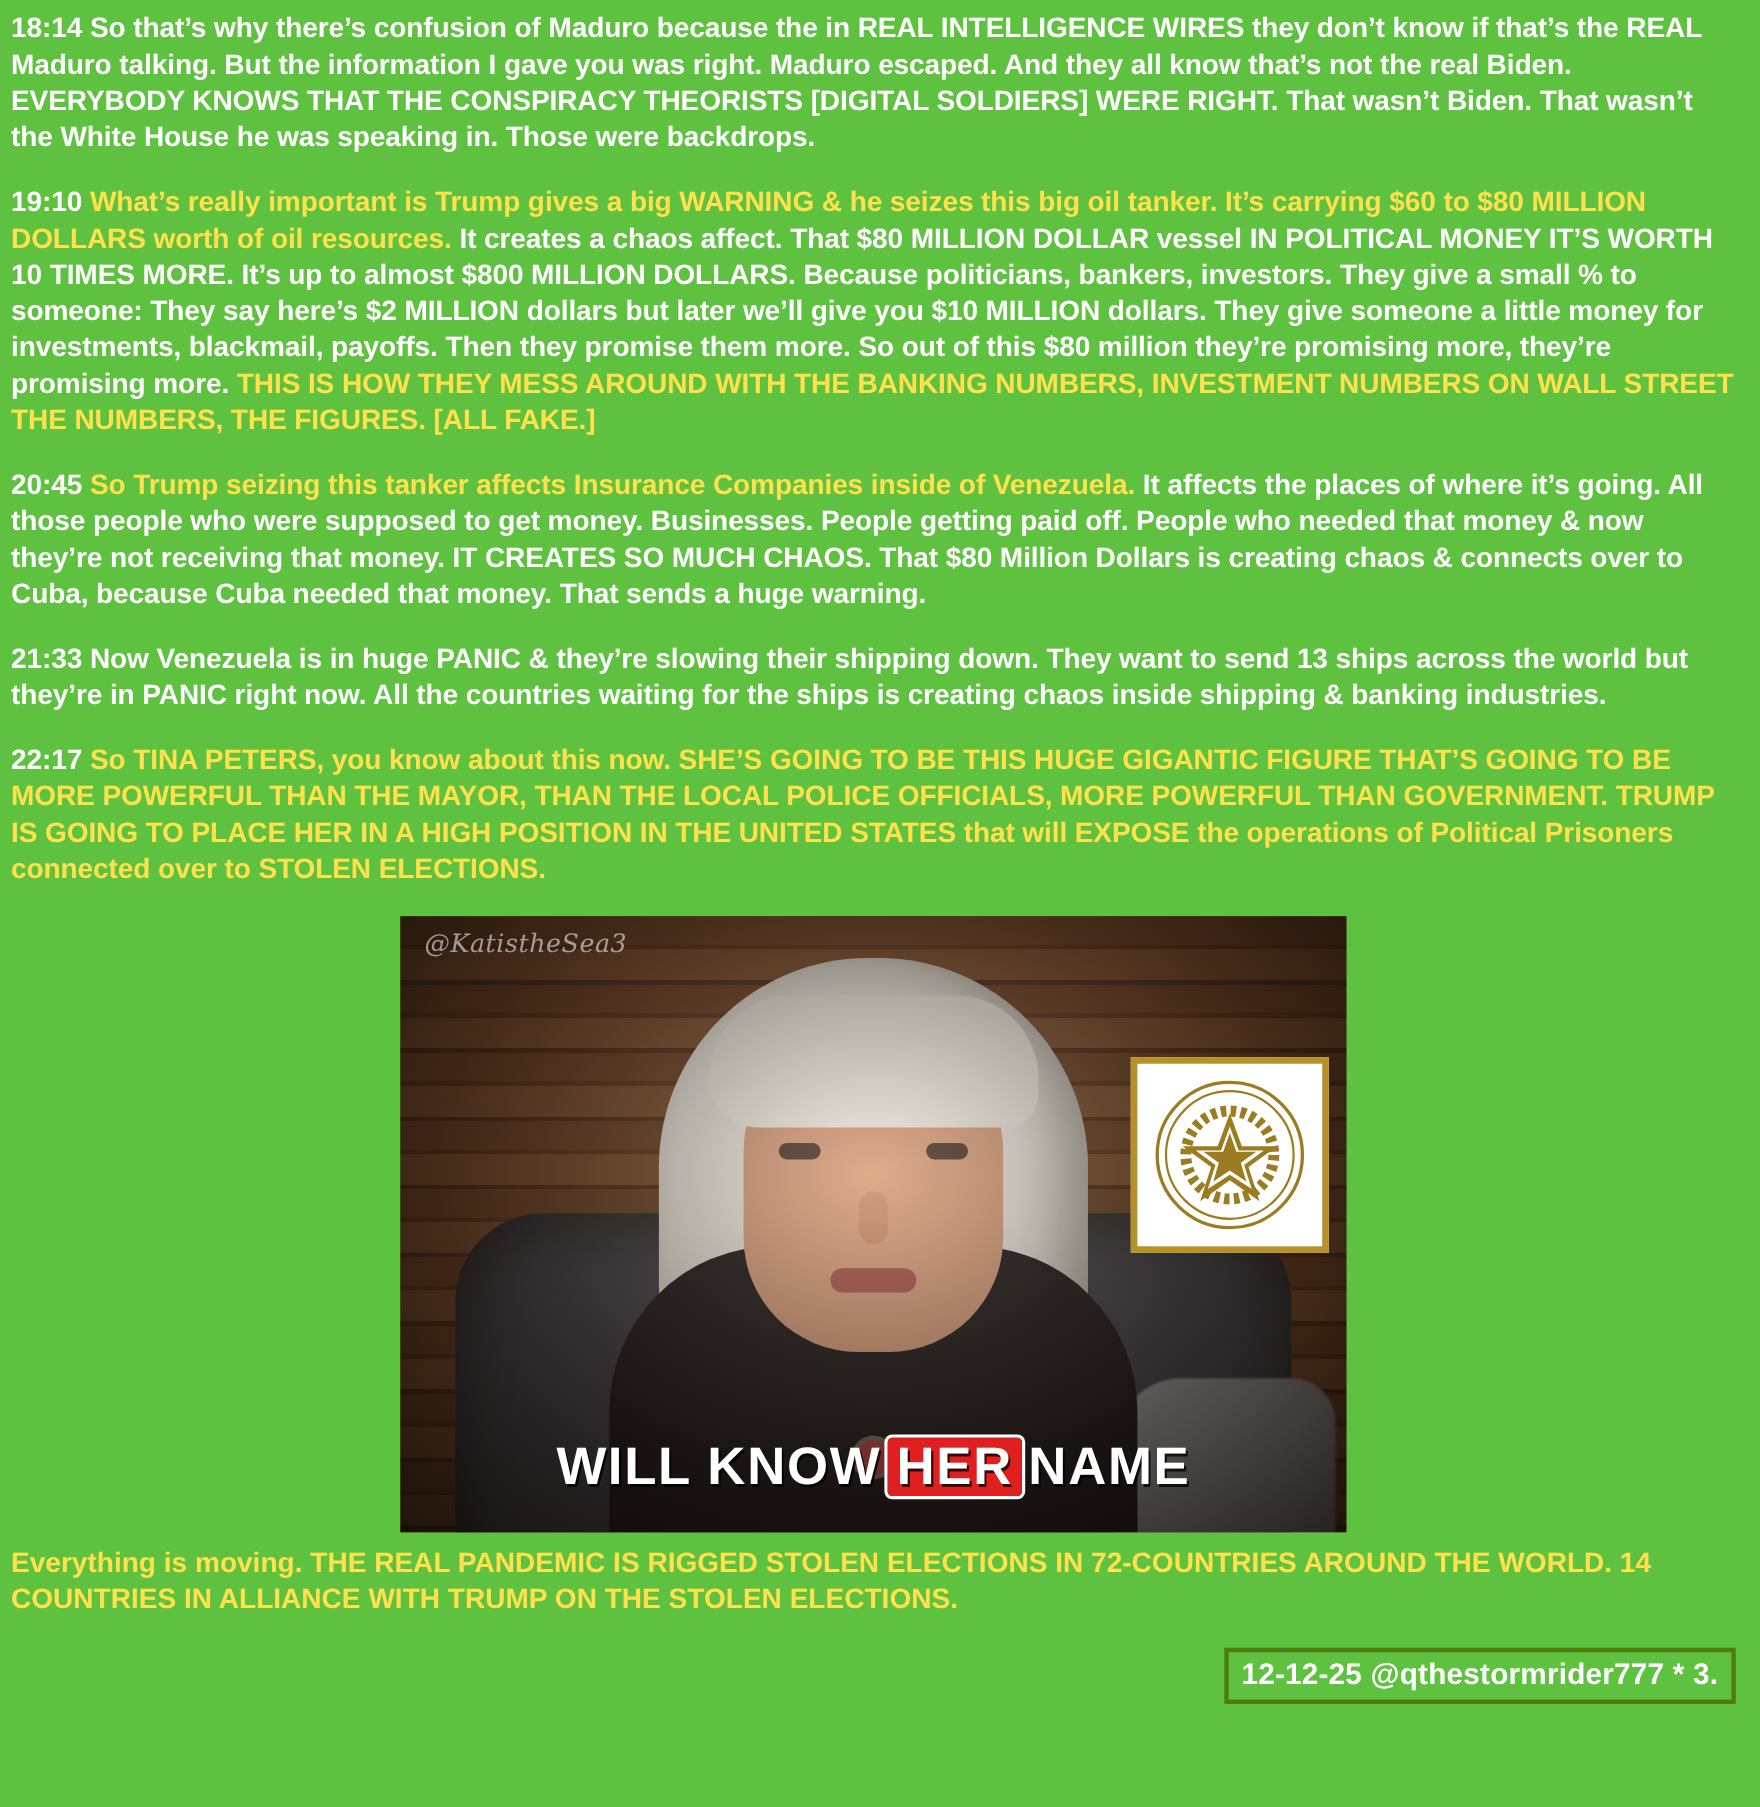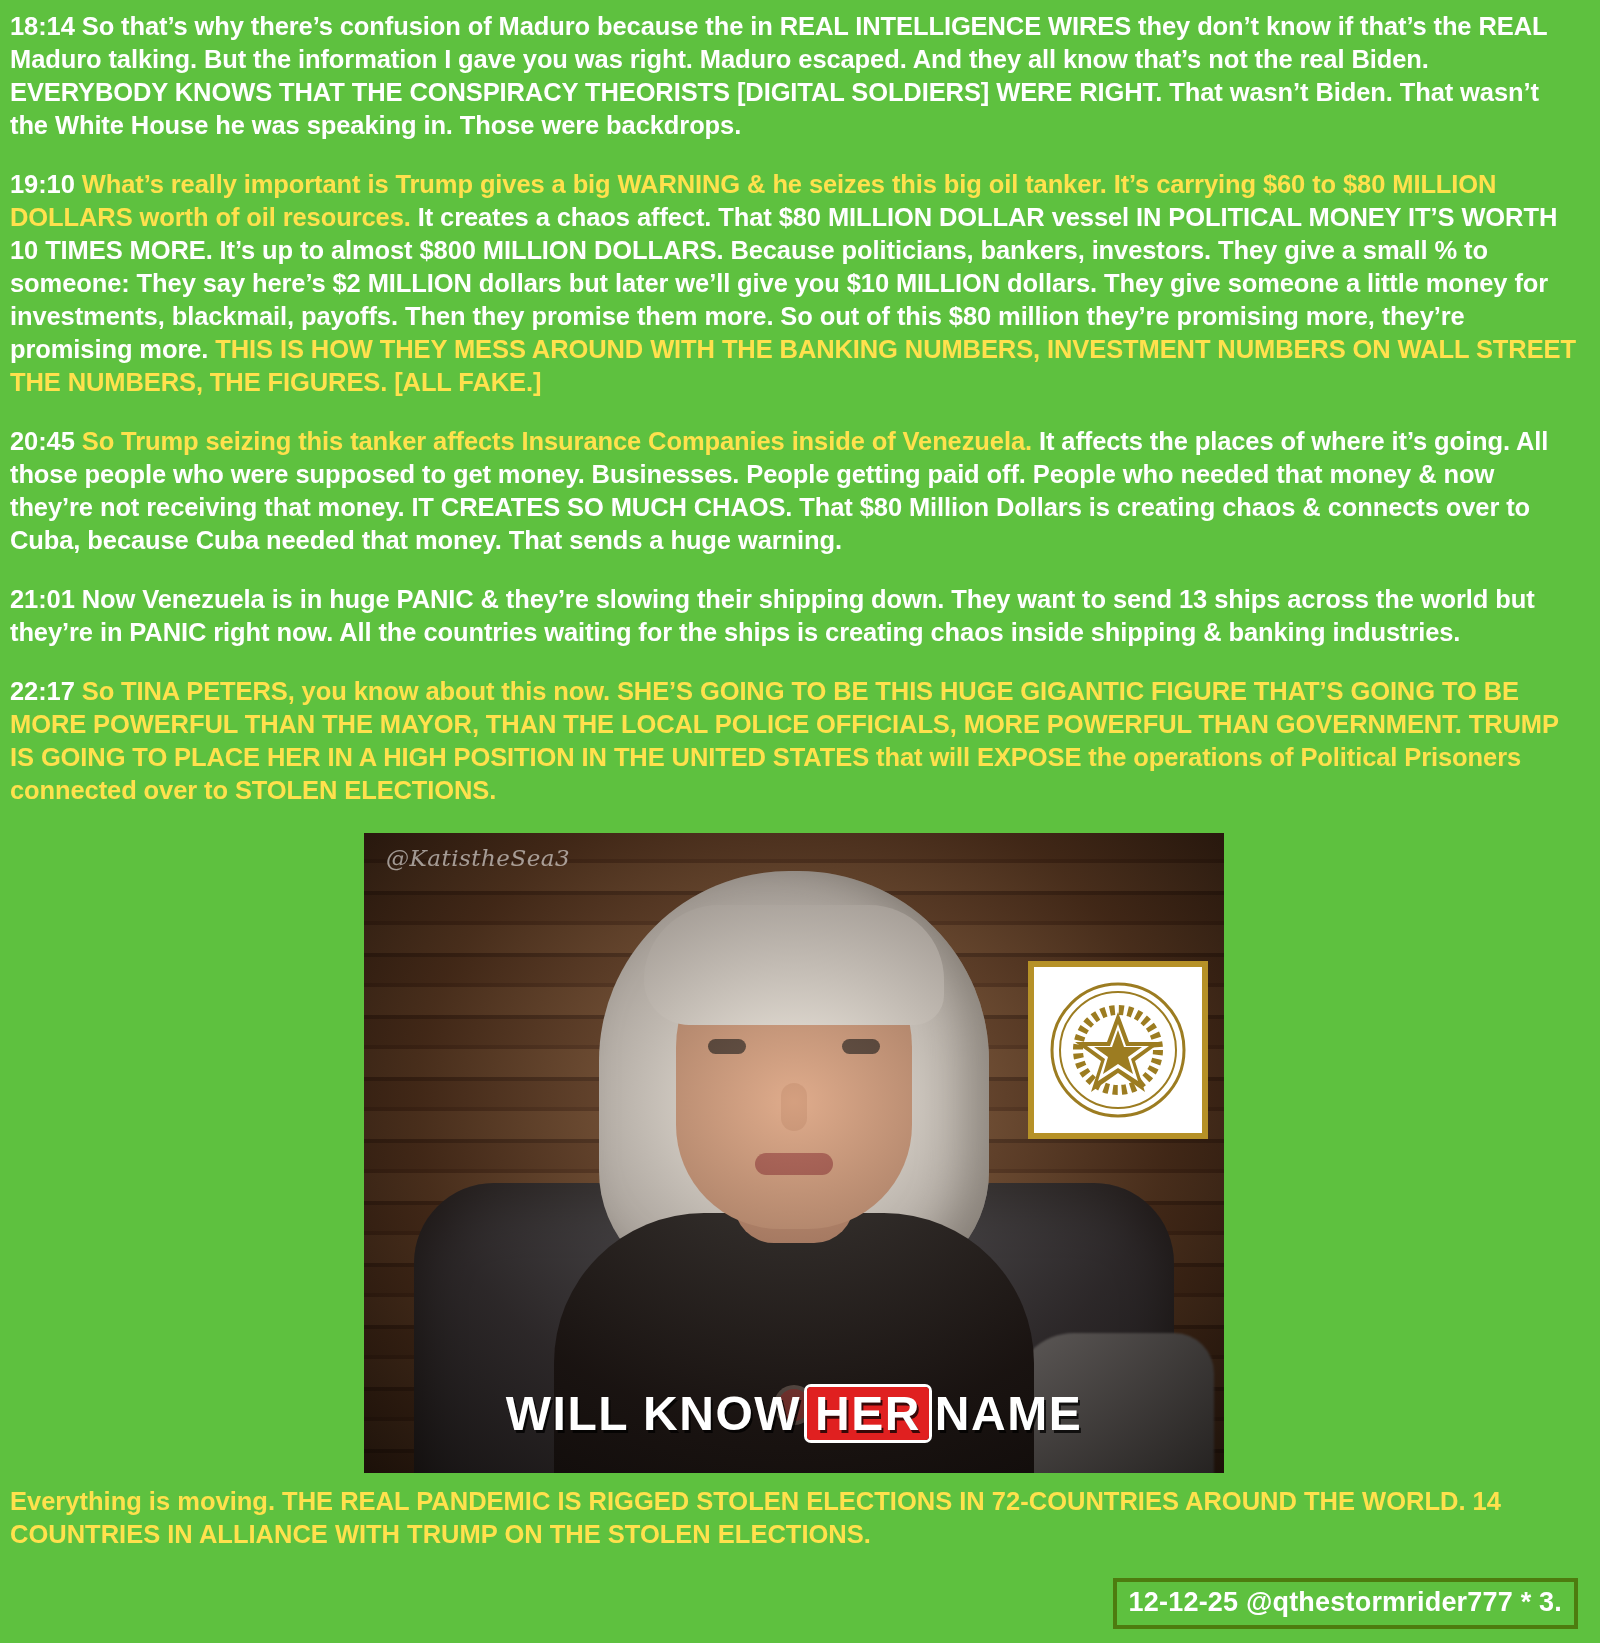--- a/index.html
+++ b/index.html
@@ -33,21 +33,21 @@
 
   .image-wrap {
     width: 100%;
     display: flex;
     justify-content: center;
     margin: 8px 0 10px 0;
   }
   .photo {
     position: relative;
     width: 860px;
-    height: 640px;
+    height: 560px;
     overflow: hidden;
     background: #2b1d14;
     border: 0;
   }
   
   .photo .backdrop {
     position: absolute;
     inset: 0;
     background:
       repeating-linear-gradient(
@@ -270,21 +270,21 @@
 
   <p class="para">
     <span class="white">19:10</span><span class="yellow"> What’s really important is Trump gives a big WARNING &amp; he seizes this big oil tanker. It’s carrying $60 to $80 MILLION DOLLARS worth of oil resources.</span><span class="white"> It creates a chaos affect. That $80 MILLION DOLLAR vessel IN POLITICAL MONEY IT’S WORTH 10 TIMES MORE. It’s up to almost $800 MILLION DOLLARS. Because politicians, bankers, investors. They give a small % to someone: They say here’s $2 MILLION dollars but later we’ll give you $10 MILLION dollars. They give someone a little money for investments, blackmail, payoffs. Then they promise them more. So out of this $80 million they’re promising more, they’re promising more. </span><span class="yellow">THIS IS HOW THEY MESS AROUND WITH THE BANKING NUMBERS, INVESTMENT NUMBERS ON WALL STREET THE NUMBERS, THE FIGURES. [ALL FAKE.]</span>
   </p>
 
   <p class="para">
     <span class="white">20:45</span><span class="yellow"> So Trump seizing this tanker affects Insurance Companies inside of Venezuela.</span><span class="white"> It affects the places of where it’s going. All those people who were supposed to get money. Businesses. People getting paid off. People who needed that money &amp; now they’re not receiving that money. IT CREATES SO MUCH CHAOS. That $80 Million Dollars is creating chaos &amp; connects over to Cuba, because Cuba needed that money. That sends a huge warning.</span>
   </p>
 
   <p class="para">
-    <span class="white">21:01</span><span class="white"> Now Venezuela is in huge PANIC &amp; they’re slowing their shipping down. They want to send 13 ships across the world but they’re in PANIC right now. All the countries waiting for the ships is creating chaos inside shipping &amp; banking industries.</span>
+    <span class="white">21:33</span><span class="white"> Now Venezuela is in huge PANIC &amp; they’re slowing their shipping down. They want to send 13 ships across the world but they’re in PANIC right now. All the countries waiting for the ships is creating chaos inside shipping &amp; banking industries.</span>
   </p>
 
   <p class="para">
     <span class="white">22:17</span><span class="yellow"> So TINA PETERS, you know about this now. SHE’S GOING TO BE THIS HUGE GIGANTIC FIGURE THAT’S GOING TO BE MORE POWERFUL THAN THE MAYOR, THAN THE LOCAL POLICE OFFICIALS, MORE POWERFUL THAN GOVERNMENT. TRUMP IS GOING TO PLACE HER IN A HIGH POSITION IN THE UNITED STATES that will EXPOSE the operations of Political Prisoners connected over to STOLEN ELECTIONS.</span>
   </p>
 
   <div class="image-wrap">
     <div class="photo">
       <div class="backdrop"></div>
       <div class="chair"></div>

